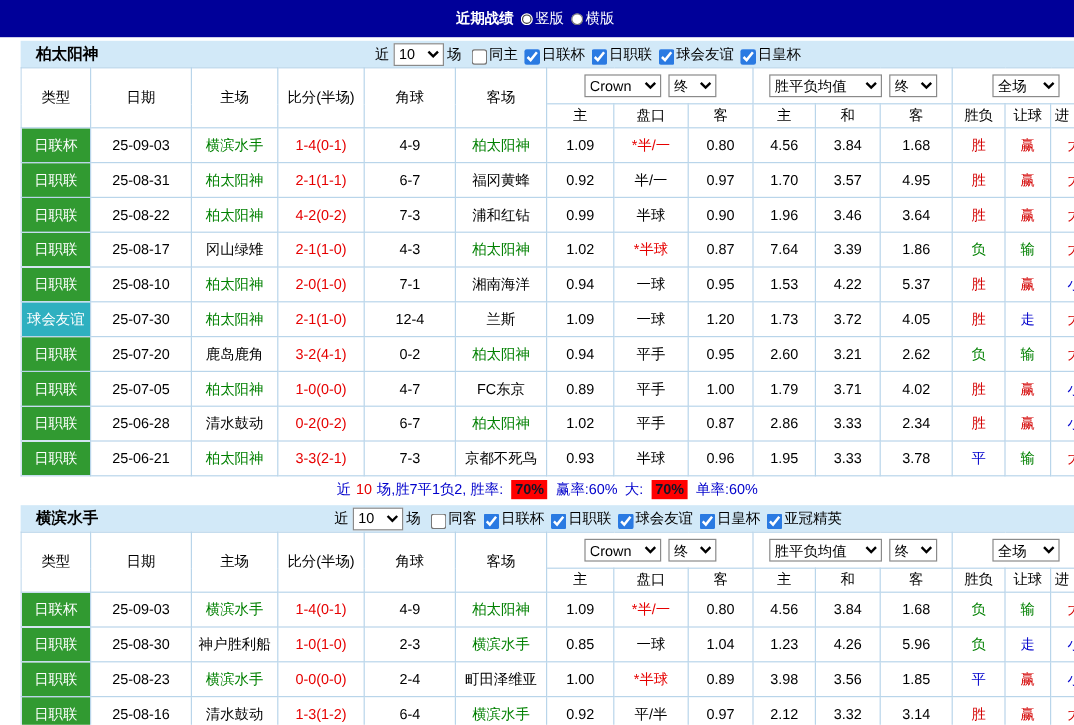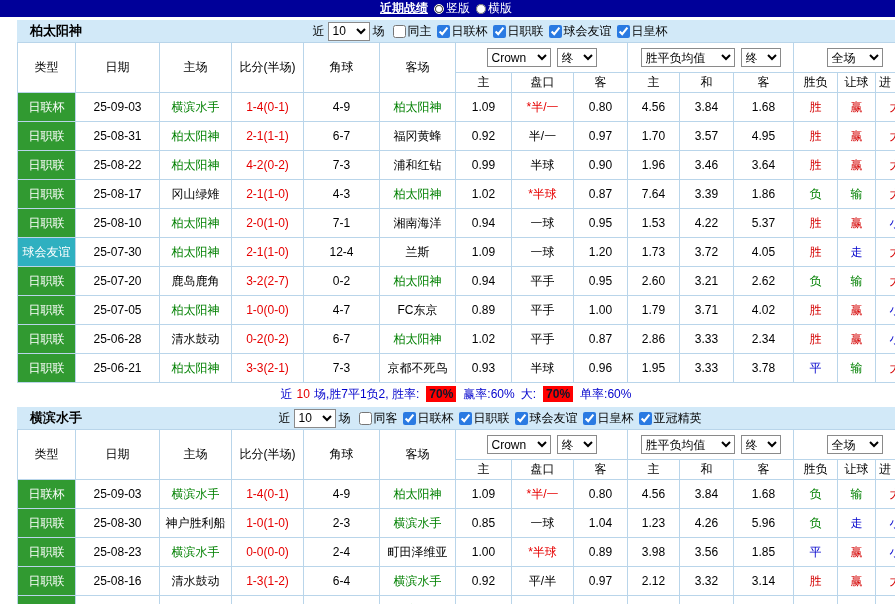--- a/index.html
+++ b/index.html
@@ -1,27 +1,27 @@
 <!DOCTYPE html>
 <html><head>
 <meta charset="utf-8">
 <style>
   html,body{margin:0;padding:0;}
   body{width:895px;height:604px;overflow:hidden;background:#ffffff;
        font-family:"Liberation Sans","DejaVu Sans",sans-serif;font-size:12px;color:#000;}
-  .topbar{height:17px;background:#000099;display:flex;align-items:center;justify-content:center;color:#fff;text-decoration:underline;}
+  .topbar{height:31px;background:#000099;display:flex;align-items:center;justify-content:center;color:#fff;}
   .topbar-title{font-weight:bold;margin-right:3px;font-size:12px;}
   .topbar label{display:inline-flex;align-items:center;margin:0 3px;cursor:pointer;font-size:12px;}
   .topbar input[type=radio]{width:10px;height:10px;margin:0 2px 0 0;accent-color:#ffffff;}
   .page{margin-left:17px;width:878px;overflow:hidden;padding-top:1px;}
   .section-bar{height:22px;background:#d2e9f8;display:flex;align-items:center;margin-top:2px;}
   .section-title{font-weight:bold;font-size:13px;padding-left:13px;white-space:nowrap;}
   .filters{margin:0 auto;display:flex;align-items:center;white-space:nowrap;}
   .filters .flabel{margin:0 3px;}
-  .filters label{display:inline-flex;align-items:center;margin-left:5px;cursor:pointer;}
+  .filters label{display:inline-flex;align-items:flex-end;margin-left:5px;cursor:pointer;}
   .filters input[type=checkbox]{width:13px;height:13px;margin:0 2px 0 0;accent-color:#2a7ae2;}
   select{font-size:12px;height:19px;border:1px solid #8a8a8a;background:#fff;font-family:inherit;}
   table{border-collapse:collapse;table-layout:fixed;width:898px;}
   th,td{border:1px solid #b9d5ea;text-align:center;font-weight:normal;
         overflow:hidden;white-space:nowrap;padding:0;font-size:12px;}
   tr.h1 th{height:29px;}
   tr.h2 th{height:19px;}
   tbody td{height:28px;}
   .sel-group{display:flex;justify-content:center;align-items:center;gap:6px;}
   .cut-h{text-align:left;padding-left:3px;}
@@ -229,21 +229,21 @@
           <td>3.72</td>
           <td>4.05</td>
           <td style="color: rgb(212, 0, 0);">胜</td>
           <td style="color: rgb(0, 0, 204);">走</td>
           <td style="color: rgb(212, 0, 0);">大</td>
         </tr>
         <tr>
           <td style="background: rgb(49, 154, 49); color: rgb(255, 255, 255);">日职联</td>
           <td>25-07-20</td>
           <td>鹿岛鹿角</td>
-          <td style="color: rgb(230, 0, 0);">3-2(2-7)</td>
+          <td style="color: rgb(230, 0, 0);">3-2(4-1)</td>
           <td>0-2</td>
           <td style="color: rgb(0, 128, 0);">柏太阳神</td>
           <td>0.94</td>
           <td>平手</td>
           <td>0.95</td>
           <td>2.60</td>
           <td>3.21</td>
           <td>2.62</td>
           <td style="color: rgb(0, 128, 0);">负</td>
           <td style="color: rgb(0, 128, 0);">输</td>

